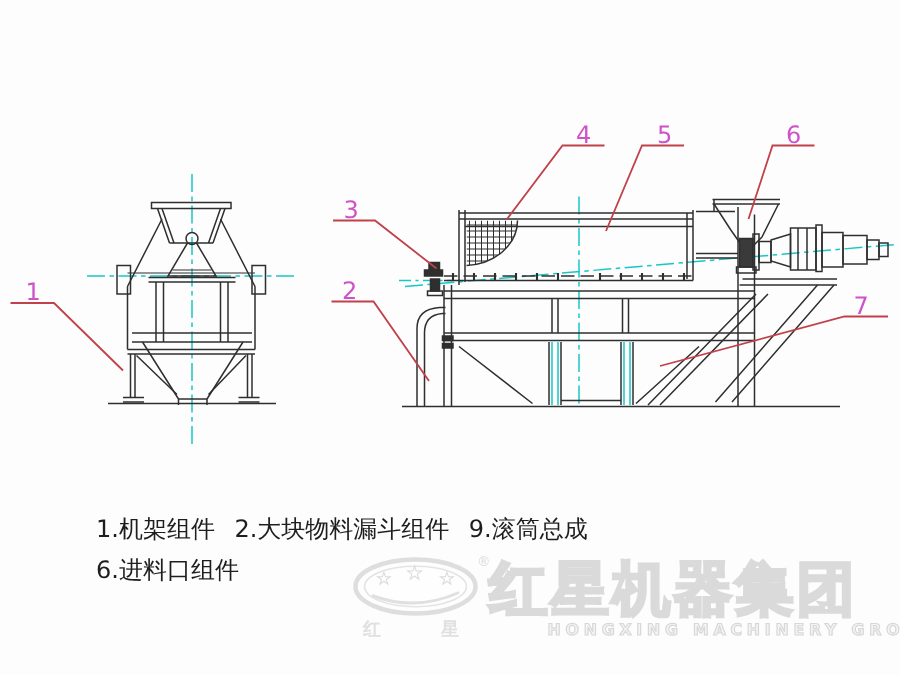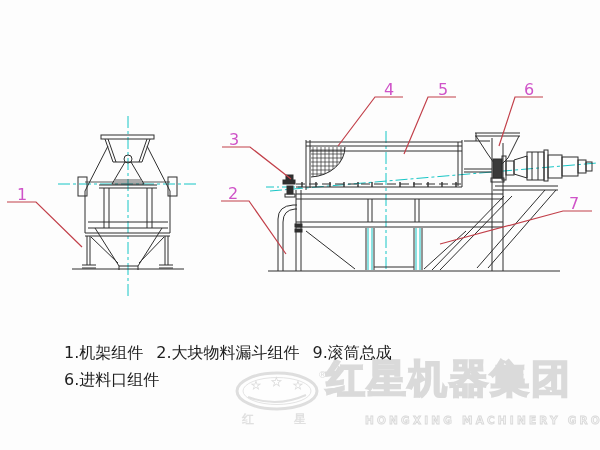--- a/index.html
+++ b/index.html
@@ -12,21 +12,21 @@
   .legend{
     position:absolute;left:64px;top:340px;z-index:3;
     color:#1e1e1e;font-size:16px;line-height:26px;white-space:nowrap;
   }
   .legend-line{display:flex;gap:13px;}
   .legend-line+.legend-line{margin-top:1px;gap:40px;}
   
   .watermark{position:absolute;left:0;top:0;width:600px;height:450px;z-index:1;}
   .wm-logo{position:absolute;left:234px;top:370px;width:90px;height:56px;}
   .wm-cn{
-    position:absolute;left:326px;top:352px;width:264px;
+    position:absolute;left:326px;top:366px;width:264px;
     font-size:39px;font-weight:bold;letter-spacing:2px;white-space:nowrap;
     color:#fcfcfc;-webkit-text-stroke:2px #dadada;
     text-shadow:0 0 1px #e3e3e3;
   }
   .wm-en{
     position:absolute;left:330px;top:414px;width:260px;
     font-size:10.5px;font-weight:bold;letter-spacing:3.2px;white-space:nowrap;
     color:#f4f4f4;padding-left:35px;-webkit-text-stroke:0.8px #d8d8d8;
   }
   .wm-char{

